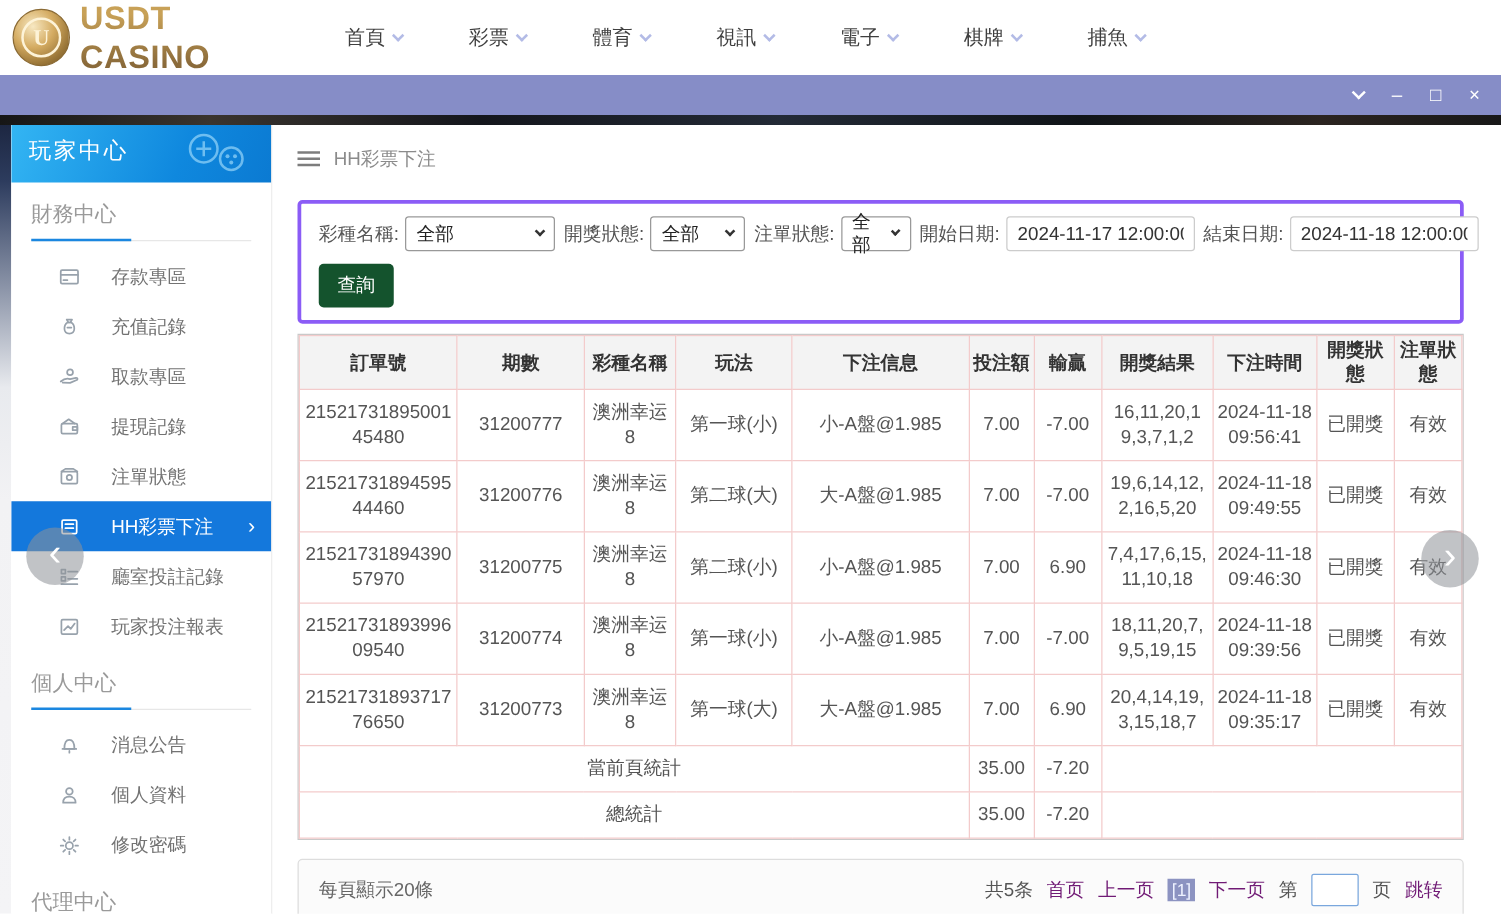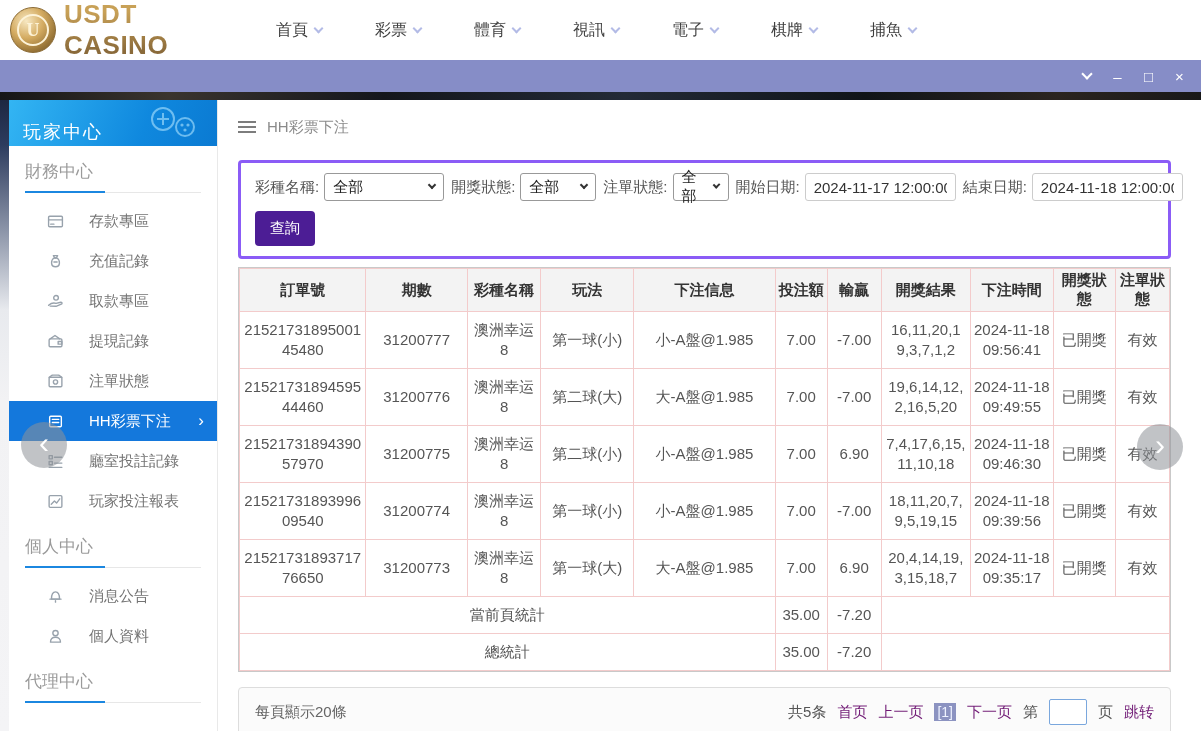--- a/index.html
+++ b/index.html
@@ -32,21 +32,21 @@
   .darkstrip { background: linear-gradient(90deg,#161616,#3a342e 14%,#14161c 32%,#232a36 52%,#101418 72%,#2b2420 88%,#181818); }
 
   
   .page { display: flex; height: 631px; background: #fff; }
   .leftgap { width: 9px; flex: none;
              background: linear-gradient(180deg,#1d2742 0px,#2d3c5e 45px,#8b94a8 130px,#e8eaee 210px,#f2f2f4 300px,#f4f4f6 100%); }
 
   
   .sidebar { width: 209px; flex: none; background: #fff; border-right: 1px solid #e9e9e9; overflow: hidden; }
   .sb-header { height: 46px; background: linear-gradient(110deg,#33b5f3 0%,#0f88de 65%,#0b7ad2 100%);
-               color: #fff; padding: 20px 0 0 14px; position: relative; overflow: hidden; }
+               color: #fff; padding: 8px 0 0 14px; position: relative; overflow: hidden; }
   .sb-title { font-size: 18px; letter-spacing: 2px; }
   .sb-sub { font-size: 10px; letter-spacing: 2px; color: #dff2ff; margin-top: 16px; text-align: center; }
   .sb-deco { position: absolute; right: 10px; top: 5px; opacity: 0.6; }
   .sb-section-title { margin: 14px 16px 0 16px; padding-bottom: 9px; font-size: 17px; color: #9a9a9a;
                       border-bottom: 1px solid #e7e7e7; position: relative; }
   .sb-section-title::after { content: ''; position: absolute; left: 0; bottom: -1px; width: 80px; height: 2px; background: #1b87e0; }
   .sb-items { margin-top: 8px; }
   .sb-item { height: 40px; display: flex; align-items: center; padding-left: 38px; cursor: pointer; color: #737373; }
   .sb-icon { width: 17px; height: 17px; flex: none; color: #98a2ac; margin-right: 25px; display: flex; align-items: center; }
   .sb-icon svg { width: 17px; height: 17px; }
@@ -70,21 +70,21 @@
   .filter-panel { margin-top: 20px; border: 3px solid #8b5cf6; border-radius: 4px; padding: 10px 12px 10px 14px; }
   .filter-row { display: flex; align-items: center; }
   .flabel { font-size: 15px; color: #555; margin-right: 5px; white-space: nowrap; }
   .fgroup { display: flex; align-items: center; margin-right: 7px; }
   .fsel { border: 1px solid #999; border-radius: 3px; height: 28px; background: #fff; display: inline-flex;
           align-items: center; justify-content: space-between; padding: 0 8px; font-size: 15px; color: #222; cursor: pointer; }
   .fsel .chv { border-color: #333; width: 6px; height: 6px; margin-left: 8px; }
   .w1 { width: 120px; } .w2 { width: 76px; } .w3 { width: 56px; }
   .date-input { width: 151px; height: 28px; border: 1px solid #ccc; border-radius: 3px; font-size: 15px; color: #333;
                 padding: 0 8px; font-family: inherit; }
-  .search-btn { margin-top: 10px; background: #4c1d95; color: #fff; border: none; border-radius: 4px;
+  .search-btn { margin-top: 10px; background: #14532d; color: #fff; border: none; border-radius: 4px;
                 font-size: 15px; padding: 8px 15px; cursor: pointer; font-family: inherit; }
 
   
   .table-wrap { margin-top: 8px; border: 1px solid #c9c9c9; }
   table { width: 100%; border-collapse: collapse; table-layout: fixed; }
   th { background: #f3f3f3; font-weight: bold; color: #333; font-size: 15px; height: 41px;
        border: 1px solid #f3cbcb; padding: 2px; }
   td { color: #555; font-size: 15px; text-align: center; border: 1px solid #f3cbcb; padding: 6px 3px; line-height: 1.35; }
   tr.data-row td { height: 57px; }
   td.c0, td.c7 { word-break: break-all; }
@@ -266,20 +266,29 @@
             <span class="sb-label">消息公告</span>
           </div>
           <div class="sb-item">
             <span class="sb-icon">
               <svg viewBox="0 0 16 16" fill="none" stroke="currentColor" stroke-width="1.3" stroke-linecap="round" stroke-linejoin="round">
                 <circle cx="8" cy="4.8" r="2.5"></circle>
                 <path d="M3.3 13.3c0-3 2-4.6 4.7-4.6s4.7 1.6 4.7 4.6z"></path>
               </svg>
             </span>
             <span class="sb-label">個人資料</span>
+          </div>
+          <div class="sb-item">
+            <span class="sb-icon">
+              <svg viewBox="0 0 16 16" fill="none" stroke="currentColor" stroke-width="1.3" stroke-linecap="round" stroke-linejoin="round">
+                <circle cx="8" cy="8" r="2.7"></circle>
+                <path d="M8 1.5v2M8 12.5v2M1.5 8h2M12.5 8h2M3.4 3.4l1.4 1.4M11.2 11.2l1.4 1.4M12.6 3.4l-1.4 1.4M4.8 11.2l-1.4 1.4"></path>
+              </svg>
+            </span>
+            <span class="sb-label">修改密碼</span>
           </div>
         </div>
         <div class="sb-section-title">代理中心</div>
         <div class="sb-items"></div>
       </div>
   </aside>
 
   <main class="content">
     <div class="breadcrumb">
       <span class="burger">

